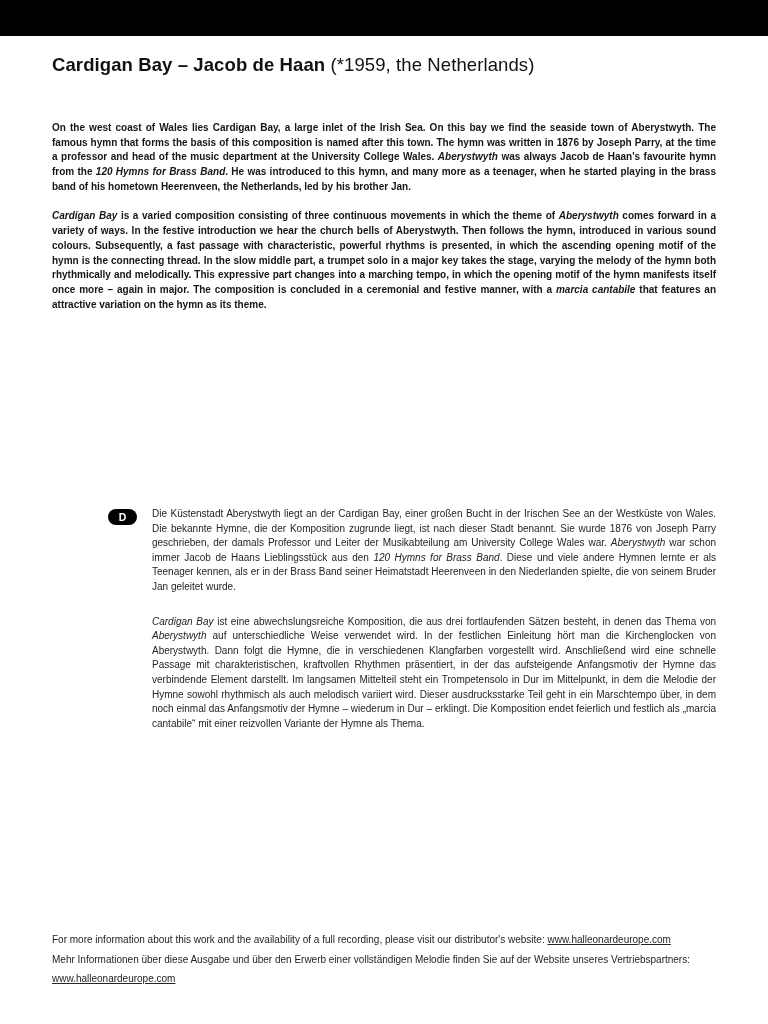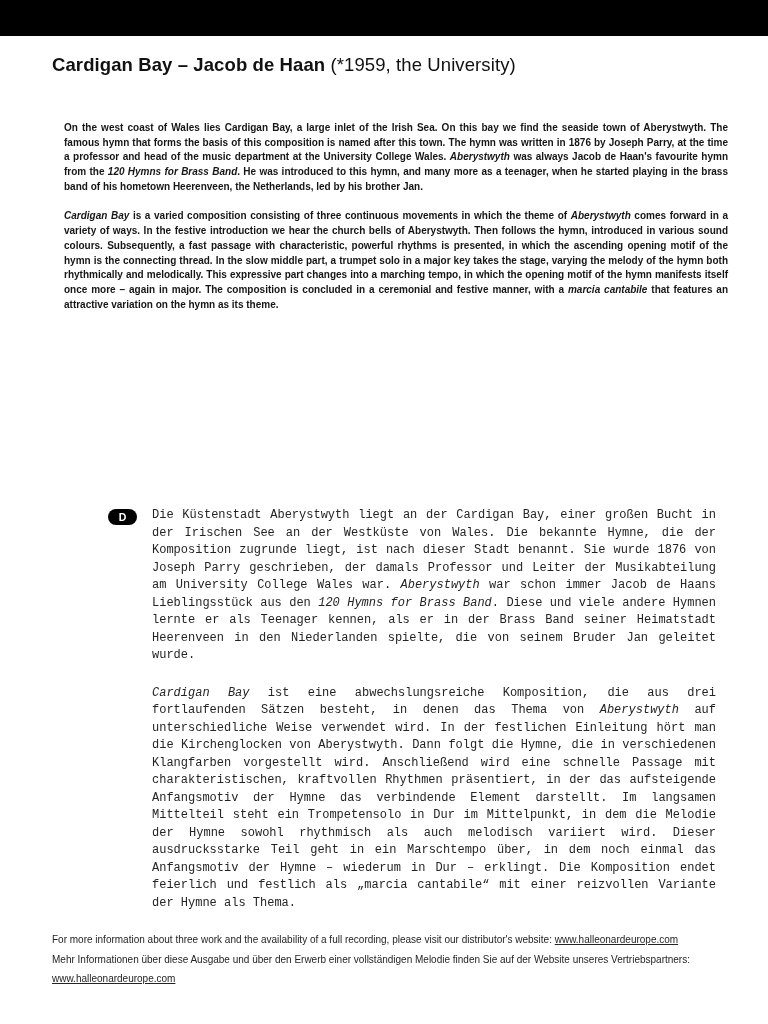--- a/index.html
+++ b/index.html
@@ -27,21 +27,21 @@
     font-weight: 400;
     letter-spacing: 0.1px;
     color: #111111;
     white-space: nowrap;
   }
   .title .title-main { font-weight: 700; }
   .title .title-suffix { font-weight: 400; }
 
   .english {
     position: absolute;
-    left: 64px; top: 121px;
+    left: 52px; top: 121px;
     width: 664px;
   }
   .para {
     margin: 0 0 15px 0;
     text-align: justify;
   }
   .para.en {
     font-size: 10px;
     font-weight: 700;
     line-height: 1.47;
@@ -62,26 +62,25 @@
     border-radius: 8.5px;
     font-size: 10.5px;
     font-weight: 700;
     display: flex;
     align-items: center;
     justify-content: center;
     line-height: 1;
   }
   .german-text { margin-left: 44px; }
   .para.de {
-    font-size: 12px;
+    font-size: 10px;
     font-weight: 400;
     line-height: 1.46;
     color: #242424;
     margin-bottom: 20px;
-    font-family: Liberation Mono, monospace;
   }
   .para i { font-style: italic; }
 
   .footer {
     position: absolute;
     left: 52px; top: 932px;
     width: 664px;
   }
   .footer-line {
     margin: 0 0 4px 0;
@@ -94,34 +93,34 @@
     cursor: pointer;
   }
 </style>
 </head>
 <body>
 
 <div class="page">
 
   <div class="top-bar" style="background: rgb(0, 0, 0);"></div>
 
-  <h1 class="title"><span class="title-main">Cardigan Bay – Jacob de Haan</span><span class="title-suffix"> (*1959, the University)</span></h1>
+  <h1 class="title"><span class="title-main">Cardigan Bay – Jacob de Haan</span><span class="title-suffix"> (*1959, the Netherlands)</span></h1>
 
   <div class="english">
     <p class="para en"><span>On the west coast of Wales lies Cardigan Bay, a large inlet of the Irish Sea. On this bay we find the seaside town of Aberystwyth. The famous hymn that forms the basis of this composition is named after this town. The hymn was written in 1876 by Joseph Parry, at the time a professor and head of the music department at the University College Wales. </span><i>Aberystwyth</i><span> was always Jacob de Haan's favourite hymn from the </span><i>120 Hymns for Brass Band</i><span>. He was introduced to this hymn, and many more as a teenager, when he started playing in the brass band of his hometown Heerenveen, the Netherlands, led by his brother Jan.</span></p>
     <p class="para en"><i>Cardigan Bay</i><span> is a varied composition consisting of three continuous movements in which the theme of </span><i>Aberystwyth</i><span> comes forward in a variety of ways. In the festive introduction we hear the church bells of Aberystwyth. Then follows the hymn, introduced in various sound colours. Subsequently, a fast passage with characteristic, powerful rhythms is presented, in which the ascending opening motif of the hymn is the connecting thread. In the slow middle part, a trumpet solo in a major key takes the stage, varying the melody of the hymn both rhythmically and melodically. This expressive part changes into a marching tempo, in which the opening motif of the hymn manifests itself once more – again in major. The composition is concluded in a ceremonial and festive manner, with a </span><i>marcia cantabile</i><span> that features an attractive variation on the hymn as its theme.</span></p>
   </div>
 
   <div class="german">
     <span class="badge" style="background: rgb(0, 0, 0);">D</span>
     <div class="german-text">
       <p class="para de"><span>Die Küstenstadt Aberystwyth liegt an der Cardigan Bay, einer großen Bucht in der Irischen See an der Westküste von Wales. Die bekannte Hymne, die der Komposition zugrunde liegt, ist nach dieser Stadt benannt. Sie wurde 1876 von Joseph Parry geschrieben, der damals Professor und Leiter der Musikabteilung am University College Wales war. </span><i>Aberystwyth</i><span> war schon immer Jacob de Haans Lieblingsstück aus den </span><i>120 Hymns for Brass Band</i><span>. Diese und viele andere Hymnen lernte er als Teenager kennen, als er in der Brass Band seiner Heimatstadt Heerenveen in den Niederlanden spielte, die von seinem Bruder Jan geleitet wurde.</span></p>
       <p class="para de"><i>Cardigan Bay</i><span> ist eine abwechslungsreiche Komposition, die aus drei fortlaufenden Sätzen besteht, in denen das Thema von </span><i>Aberystwyth</i><span> auf unterschiedliche Weise verwendet wird. In der festlichen Einleitung hört man die Kirchenglocken von Aberystwyth. Dann folgt die Hymne, die in verschiedenen Klangfarben vorgestellt wird. Anschließend wird eine schnelle Passage mit charakteristischen, kraftvollen Rhythmen präsentiert, in der das aufsteigende Anfangsmotiv der Hymne das verbindende Element darstellt. Im langsamen Mittelteil steht ein Trompetensolo in Dur im Mittelpunkt, in dem die Melodie der Hymne sowohl rhythmisch als auch melodisch variiert wird. Dieser ausdrucksstarke Teil geht in ein Marschtempo über, in dem noch einmal das Anfangsmotiv der Hymne – wiederum in Dur – erklingt. Die Komposition endet feierlich und festlich als „marcia cantabile“ mit einer reizvollen Variante der Hymne als Thema.</span></p>
     </div>
   </div>
 
   <div class="footer">
-    <p class="footer-line"><span>For more information about three work and the availability of a full recording, please visit our distributor's website: </span><a class="link" href="#">www.halleonardeurope.com</a></p>
+    <p class="footer-line"><span>For more information about this work and the availability of a full recording, please visit our distributor's website: </span><a class="link" href="#">www.halleonardeurope.com</a></p>
     <p class="footer-line">Mehr Informationen über diese Ausgabe und über den Erwerb einer vollständigen Melodie finden Sie auf der Website unseres Vertriebspartners:</p>
     <p class="footer-line"><a class="link" href="#">www.halleonardeurope.com</a></p>
   </div>
 
 </div>
 
 </body></html>

